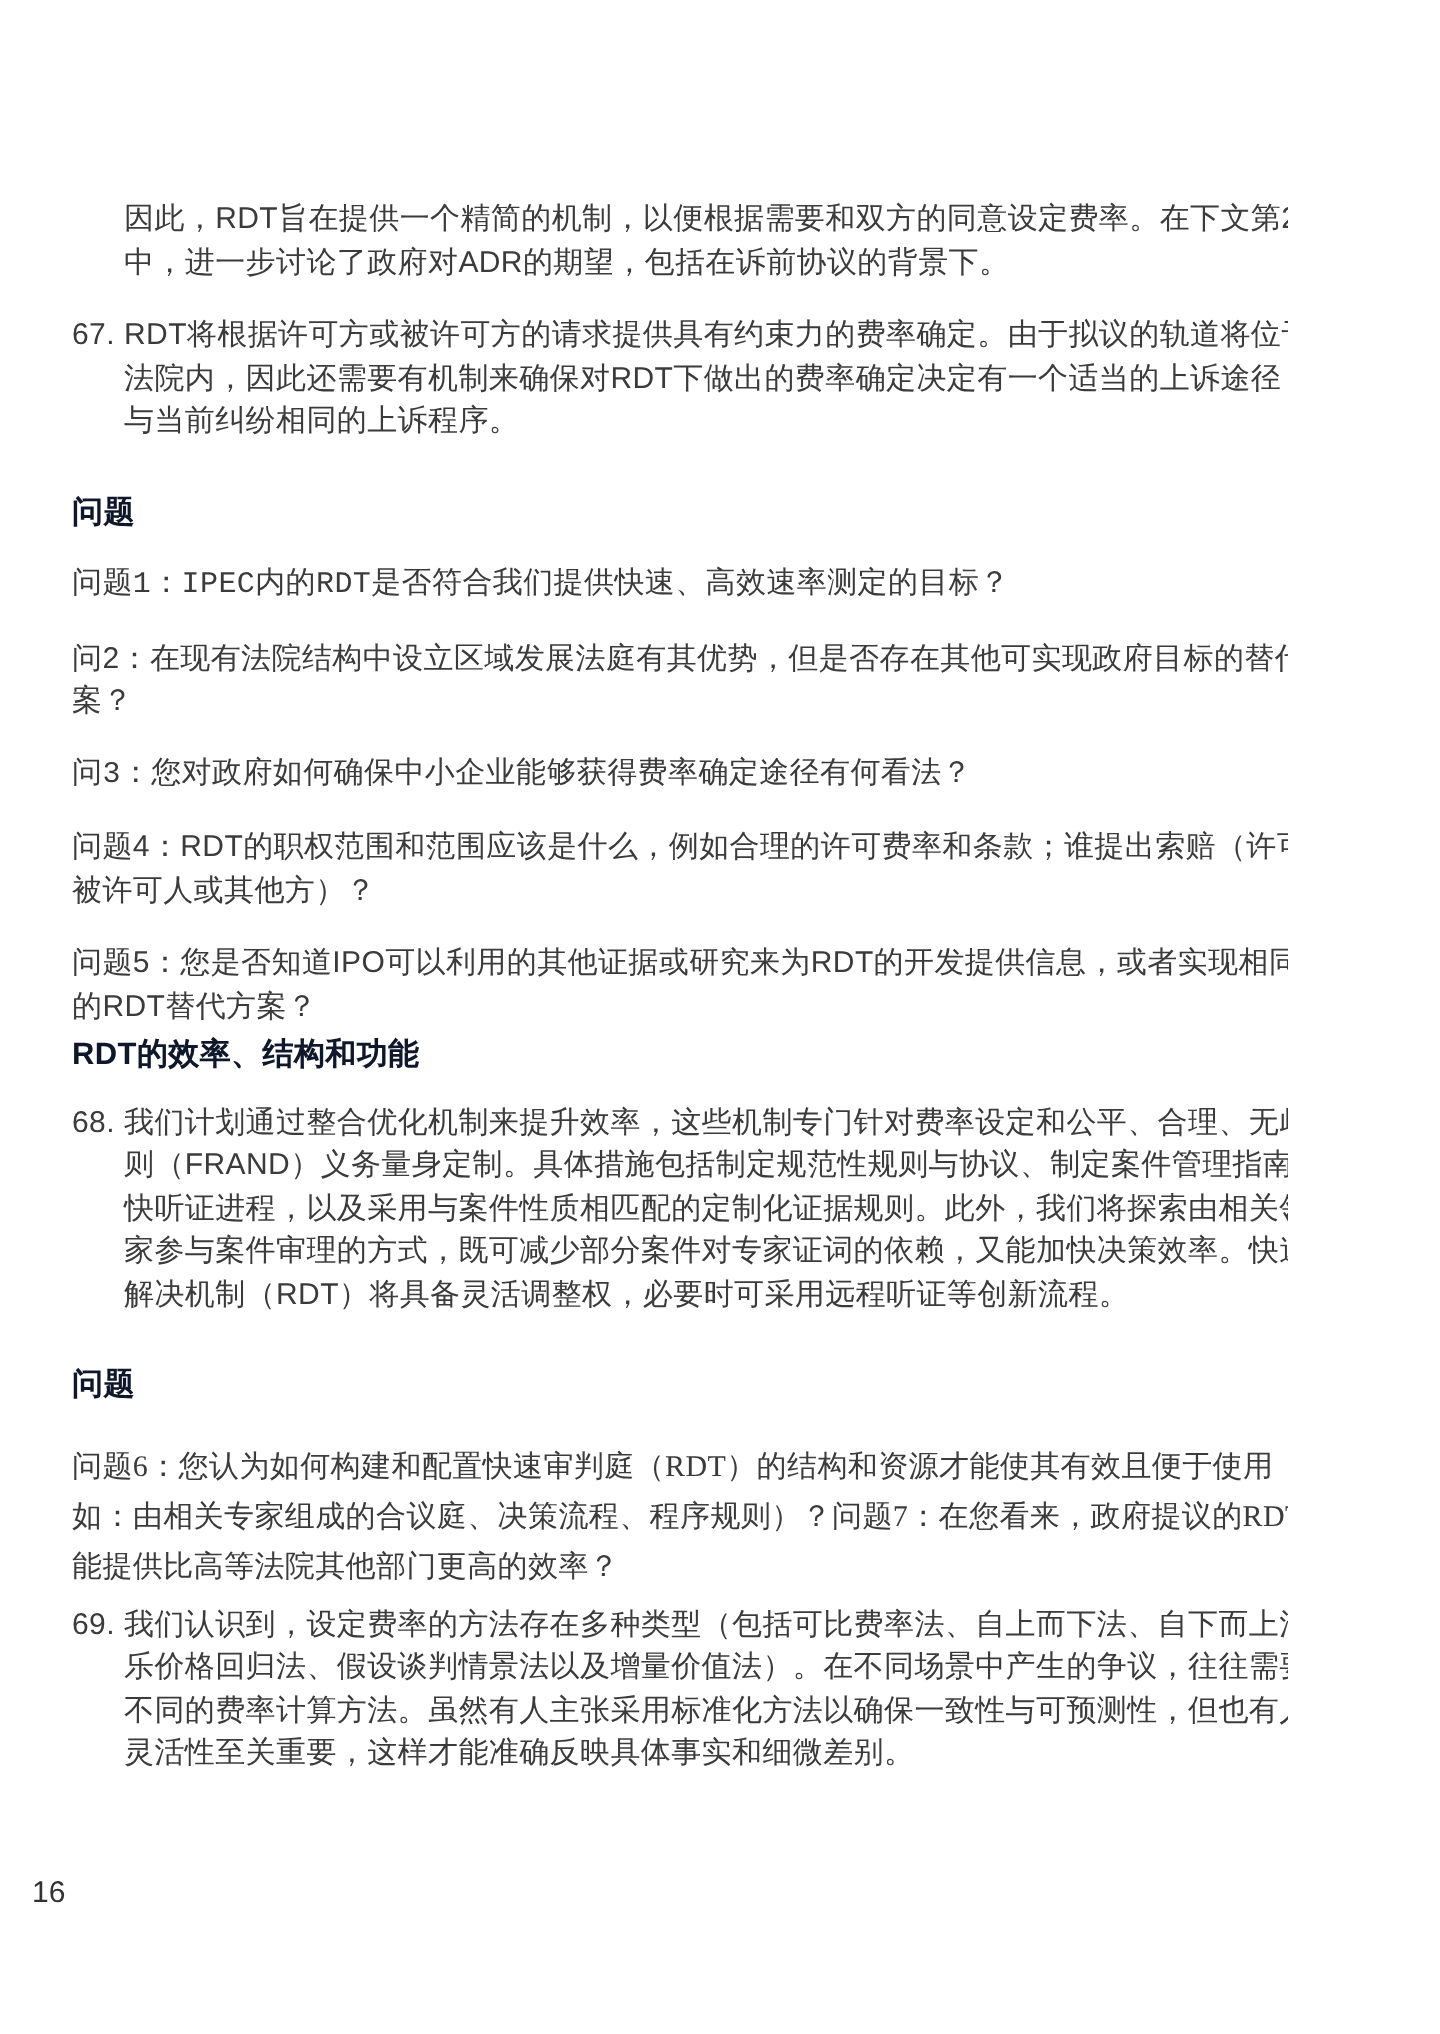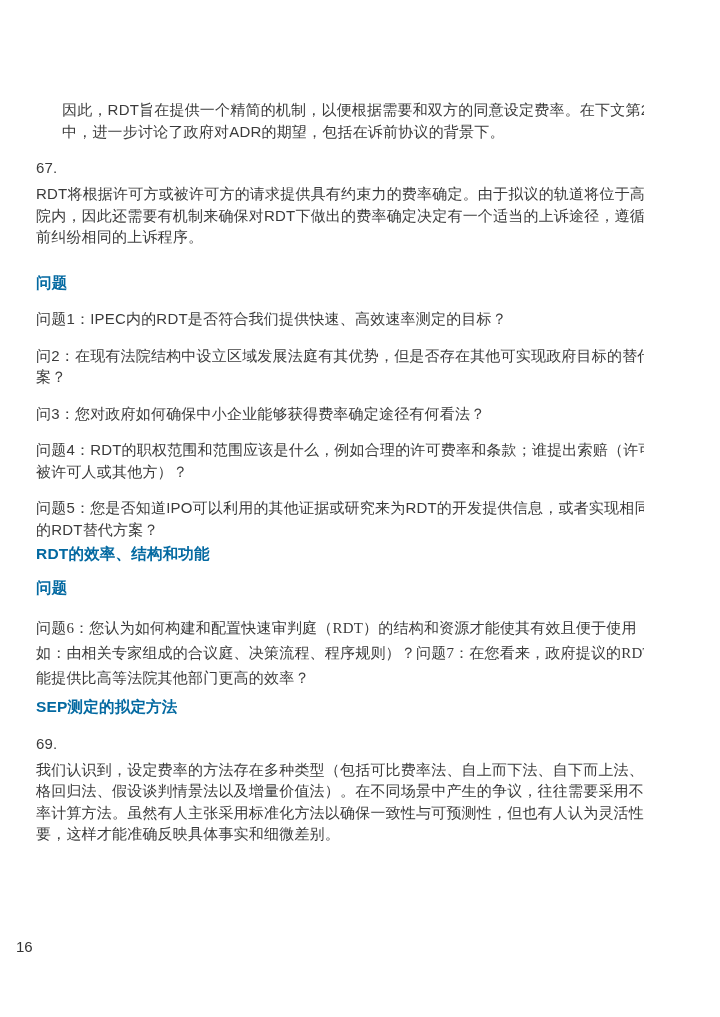--- a/index.html
+++ b/index.html
@@ -17,30 +17,30 @@
     top: 84px;
     left: 36px;
     width: 654px;
   }
   .para, .question, .heading {
     font-size: 15px;
     line-height: 21.5px;
     letter-spacing: 0.2px;
     word-break: break-all;
   }
-  .heading { font-weight: bold; font-size: 15.5px; color: #0369a1; }
+  .heading { font-weight: bold; font-size: 15.5px; color: #0f172a; }
   .intro { margin-left: 26px; }
-  .numbered { display: flex; flex-direction: column; }
+  .numbered { display: flex; }
   .numbered .num { flex: 0 0 26px; width: 26px; }
   .numbered .ptext { flex: 1 1 auto; }
   .q67 { line-height: 25px; font-family: Liberation Serif, serif; }
   .mb3  { margin-bottom: 3px; }
   .mb5  { margin-bottom: 5px; }
   .mb6  { margin-bottom: 6px; }
-  .mb10 { margin-bottom: 10px; }
+  .mb10 { margin-bottom: 10px; font-family: Liberation Mono, monospace; }
   .mb11 { margin-bottom: 15px; }
   .mb12 { margin-bottom: 12px; }
   .mb15 { margin-bottom: 15px; }
   .mb18 { margin-bottom: 18px; }
   .mb24 { margin-bottom: 24px; }
   .footer {
     position: absolute;
     top: 938px;
     left: 16px;
     width: 720px;
@@ -65,26 +65,29 @@
     <div class="heading mb15">问题</div>
 
     <p class="question mb10">问题1：IPEC内的RDT是否符合我们提供快速、高效速率测定的目标？</p>
     <p class="question mb11">问2：在现有法院结构中设立区域发展法庭有其优势，但是否存在其他可实现政府目标的替代方案？</p>
     <p class="question mb10">问3：您对政府如何确保中小企业能够获得费率确定途径有何看法？</p>
     <p class="question mb6">问题4：RDT的职权范围和范围应该是什么，例如合理的许可费率和条款；谁提出索赔（许可人、被许可人或其他方）？</p>
     <p class="question mb3">问题5：您是否知道IPO可以利用的其他证据或研究来为RDT的开发提供信息，或者实现相同结果的RDT替代方案？</p>
 
     <div class="heading mb12">RDT的效率、结构和功能</div>
 
+    <div class="para numbered mb24">
+      <span class="num">68.</span>
+      <span class="ptext">我们计划通过整合优化机制来提升效率，这些机制专门针对费率设定和公平、合理、无歧视原则（FRAND）义务量身定制。具体措施包括制定规范性规则与协议、制定案件管理指南以加快听证进程，以及采用与案件性质相匹配的定制化证据规则。此外，我们将探索由相关领域专家参与案件审理的方式，既可减少部分案件对专家证词的依赖，又能加快决策效率。快速纠纷解决机制（RDT）将具备灵活调整权，必要时可采用远程听证等创新流程。</span>
+    </div>
 
     <div class="heading mb18">问题</div>
 
     <p class="question q67 mb5">问题6：您认为如何构建和配置快速审判庭（RDT）的结构和资源才能使其有效且便于使用（例如：由相关专家组成的合议庭、决策流程、程序规则）？问题7：在您看来，政府提议的RDT如何能提供比高等法院其他部门更高的效率？</p>
 
-    <div class="heading mb15">SEP测定的拟定方法</div>
 
     <div class="para numbered">
       <span class="num">69.</span>
       <span class="ptext">我们认识到，设定费率的方法存在多种类型（包括可比费率法、自上而下法、自下而上法、享乐价格回归法、假设谈判情景法以及增量价值法）。在不同场景中产生的争议，往往需要采用不同的费率计算方法。虽然有人主张采用标准化方法以确保一致性与可预测性，但也有人认为灵活性至关重要，这样才能准确反映具体事实和细微差别。</span>
     </div>
 
   </div>
 
   <div class="footer">16</div>
 </div>

